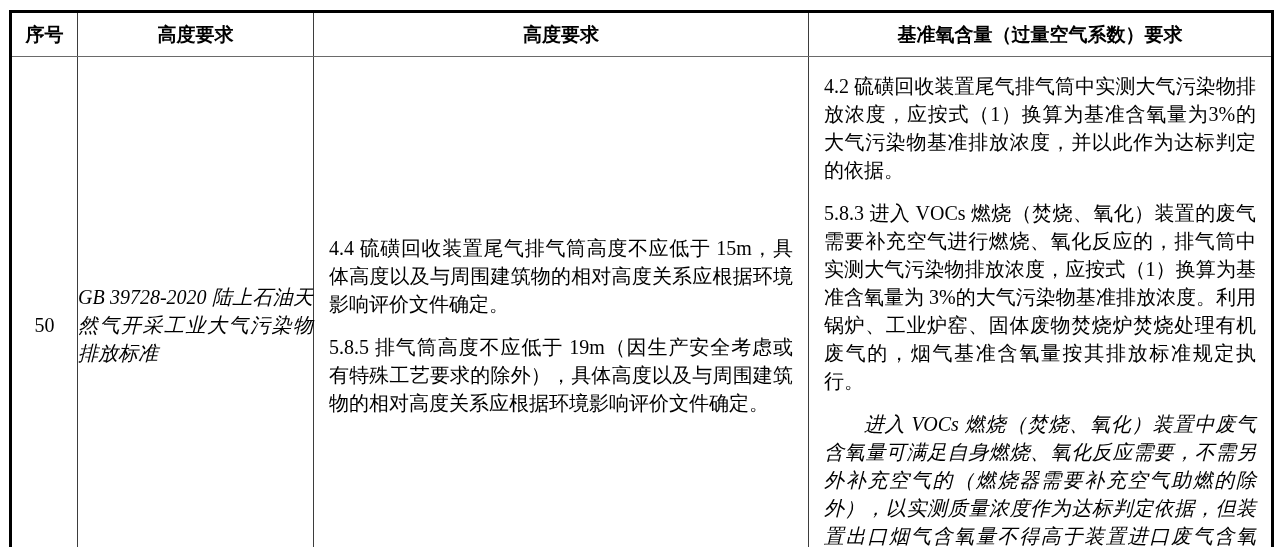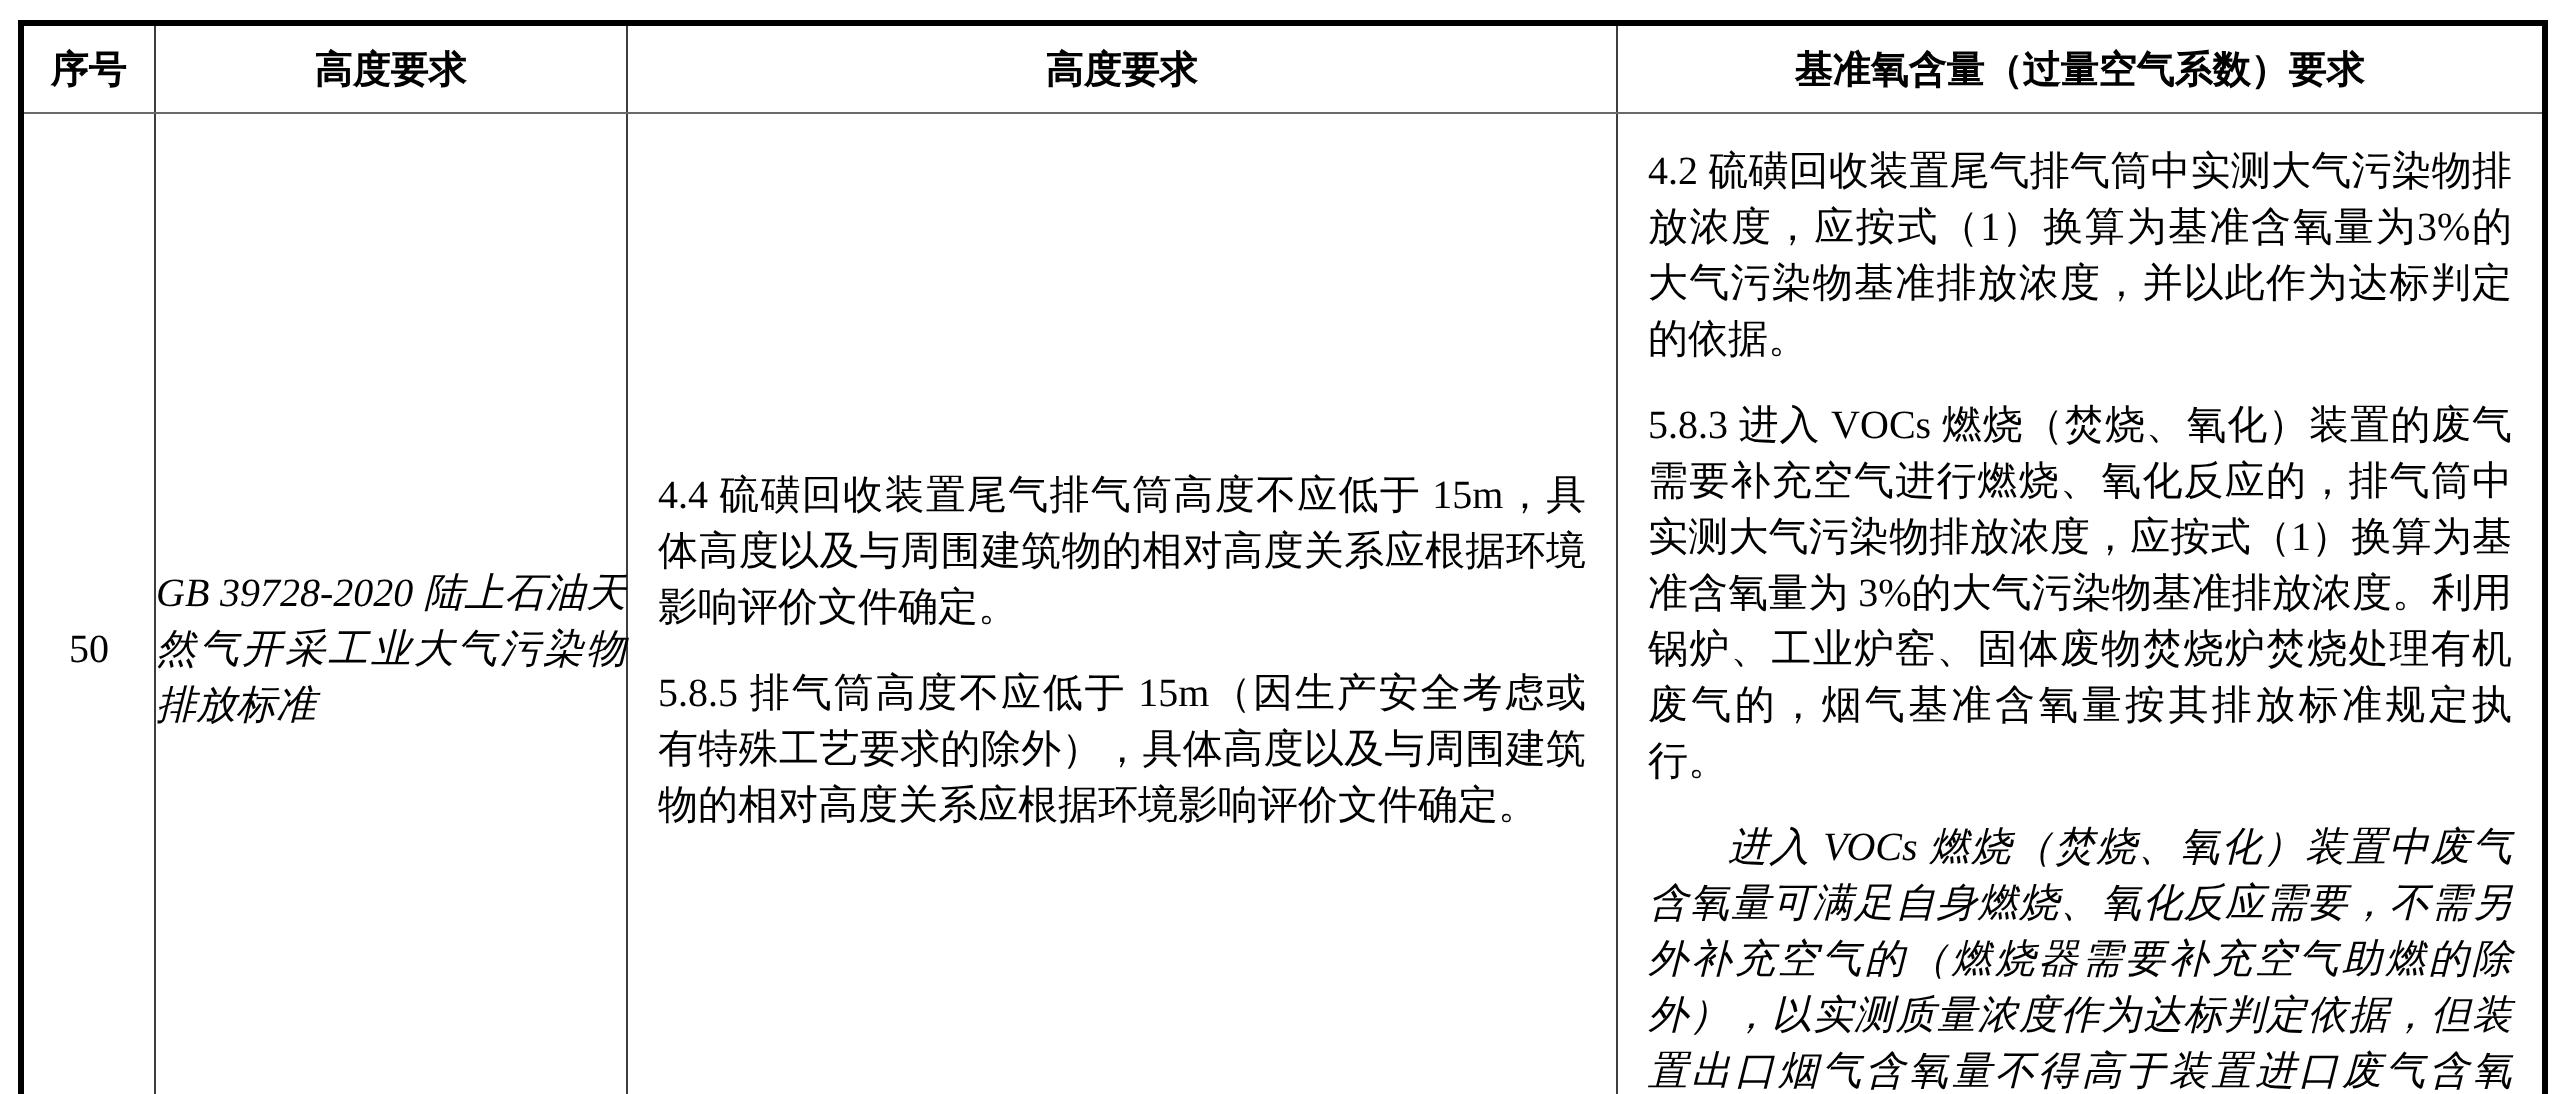--- a/index.html
+++ b/index.html
@@ -90,21 +90,21 @@
       <th>高度要求</th>
       <th>基准氧含量（过量空气系数）要求</th>
     </tr>
   </thead>
   <tbody>
     <tr>
       <td class="cell-index">50</td>
       <td class="cell-name">GB 39728-2020 陆上石油天然气开采工业大气污染物排放标准</td>
       <td class="cell-height">
         <p>4.4 硫磺回收装置尾气排气筒高度不应低于 15m，具体高度以及与周围建筑物的相对高度关系应根据环境影响评价文件确定。</p>
-        <p>5.8.5 排气筒高度不应低于 15m（因生产安全考虑或有特殊工艺要求的除外），具体高度以及与周围建筑物的相对高度关系应根据环境影响评价文件确定。</p>
+        <p>5.8.5 排气筒高度不应低于 19m（因生产安全考虑或有特殊工艺要求的除外），具体高度以及与周围建筑物的相对高度关系应根据环境影响评价文件确定。</p>
       </td>
       <td class="cell-oxygen">
         <p>4.2 硫磺回收装置尾气排气筒中实测大气污染物排放浓度，应按式（1）换算为基准含氧量为3%的大气污染物基准排放浓度，并以此作为达标判定的依据。</p>
         <p>5.8.3 进入 VOCs 燃烧（焚烧、氧化）装置的废气需要补充空气进行燃烧、氧化反应的，排气筒中实测大气污染物排放浓度，应按式（1）换算为基准含氧量为 3%的大气污染物基准排放浓度。利用锅炉、工业炉窑、固体废物焚烧炉焚烧处理有机废气的，烟气基准含氧量按其排放标准规定执行。</p>
         <p class="para-indent">进入 VOCs 燃烧（焚烧、氧化）装置中废气含氧量可满足自身燃烧、氧化反应需要，不需另外补充空气的（燃烧器需要补充空气助燃的除外），以实测质量浓度作为达标判定依据，但装置出口烟气含氧量不得高于装置进口废气含氧量。</p>
       </td>
     </tr>
   </tbody>
 </table>
 

